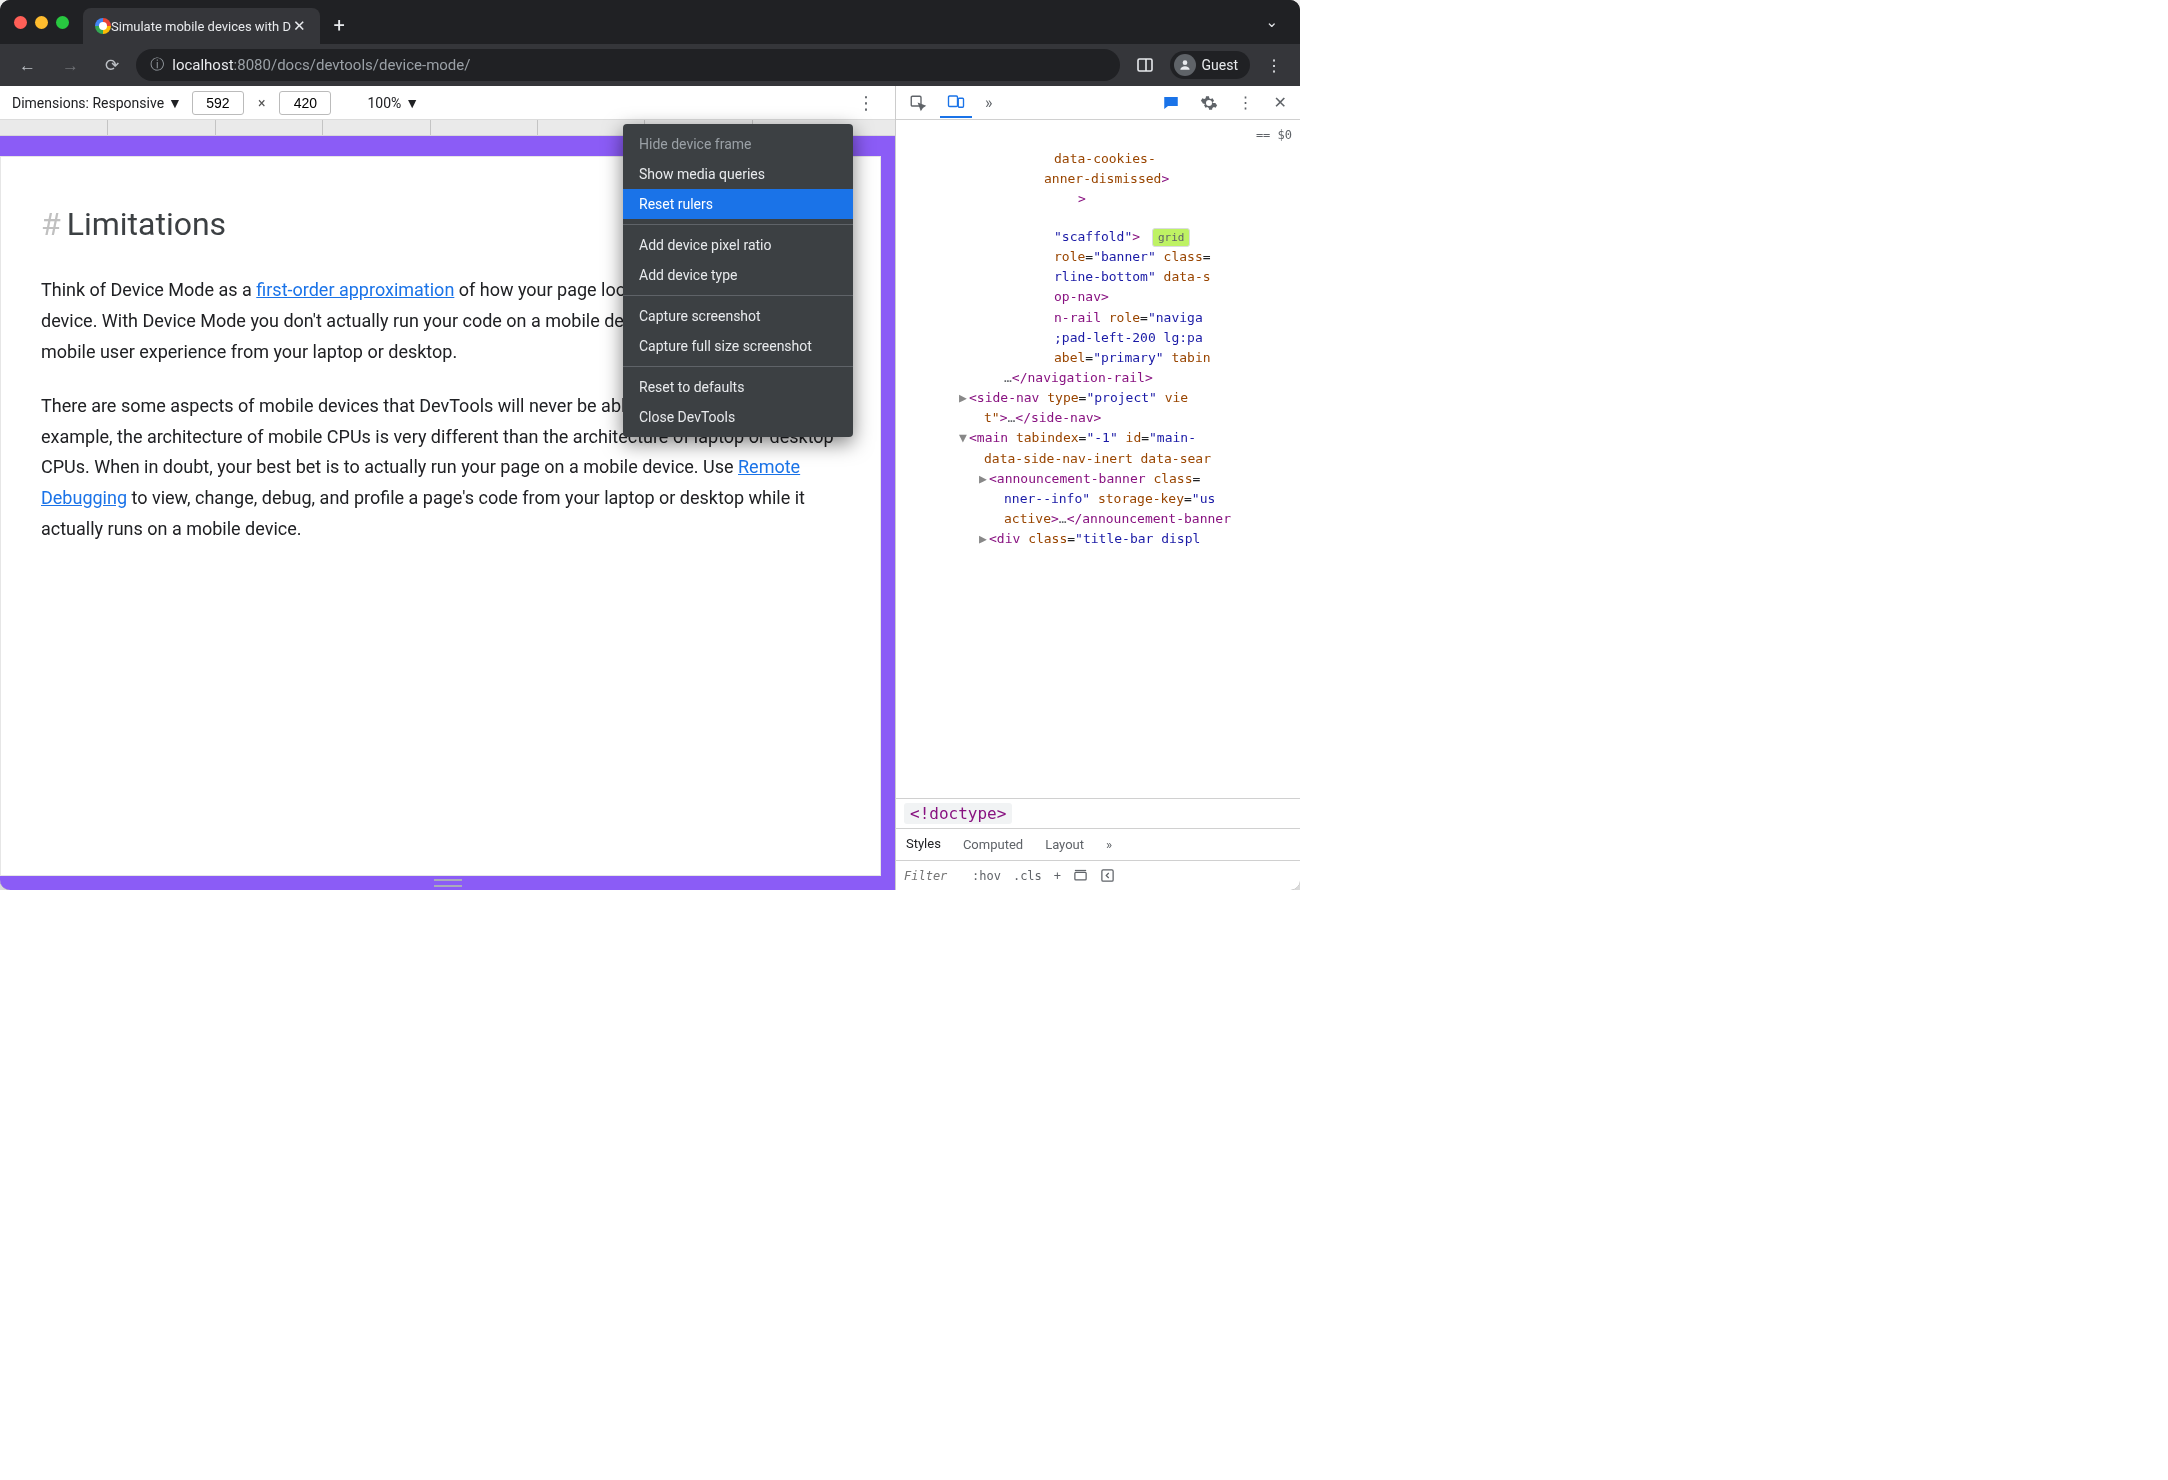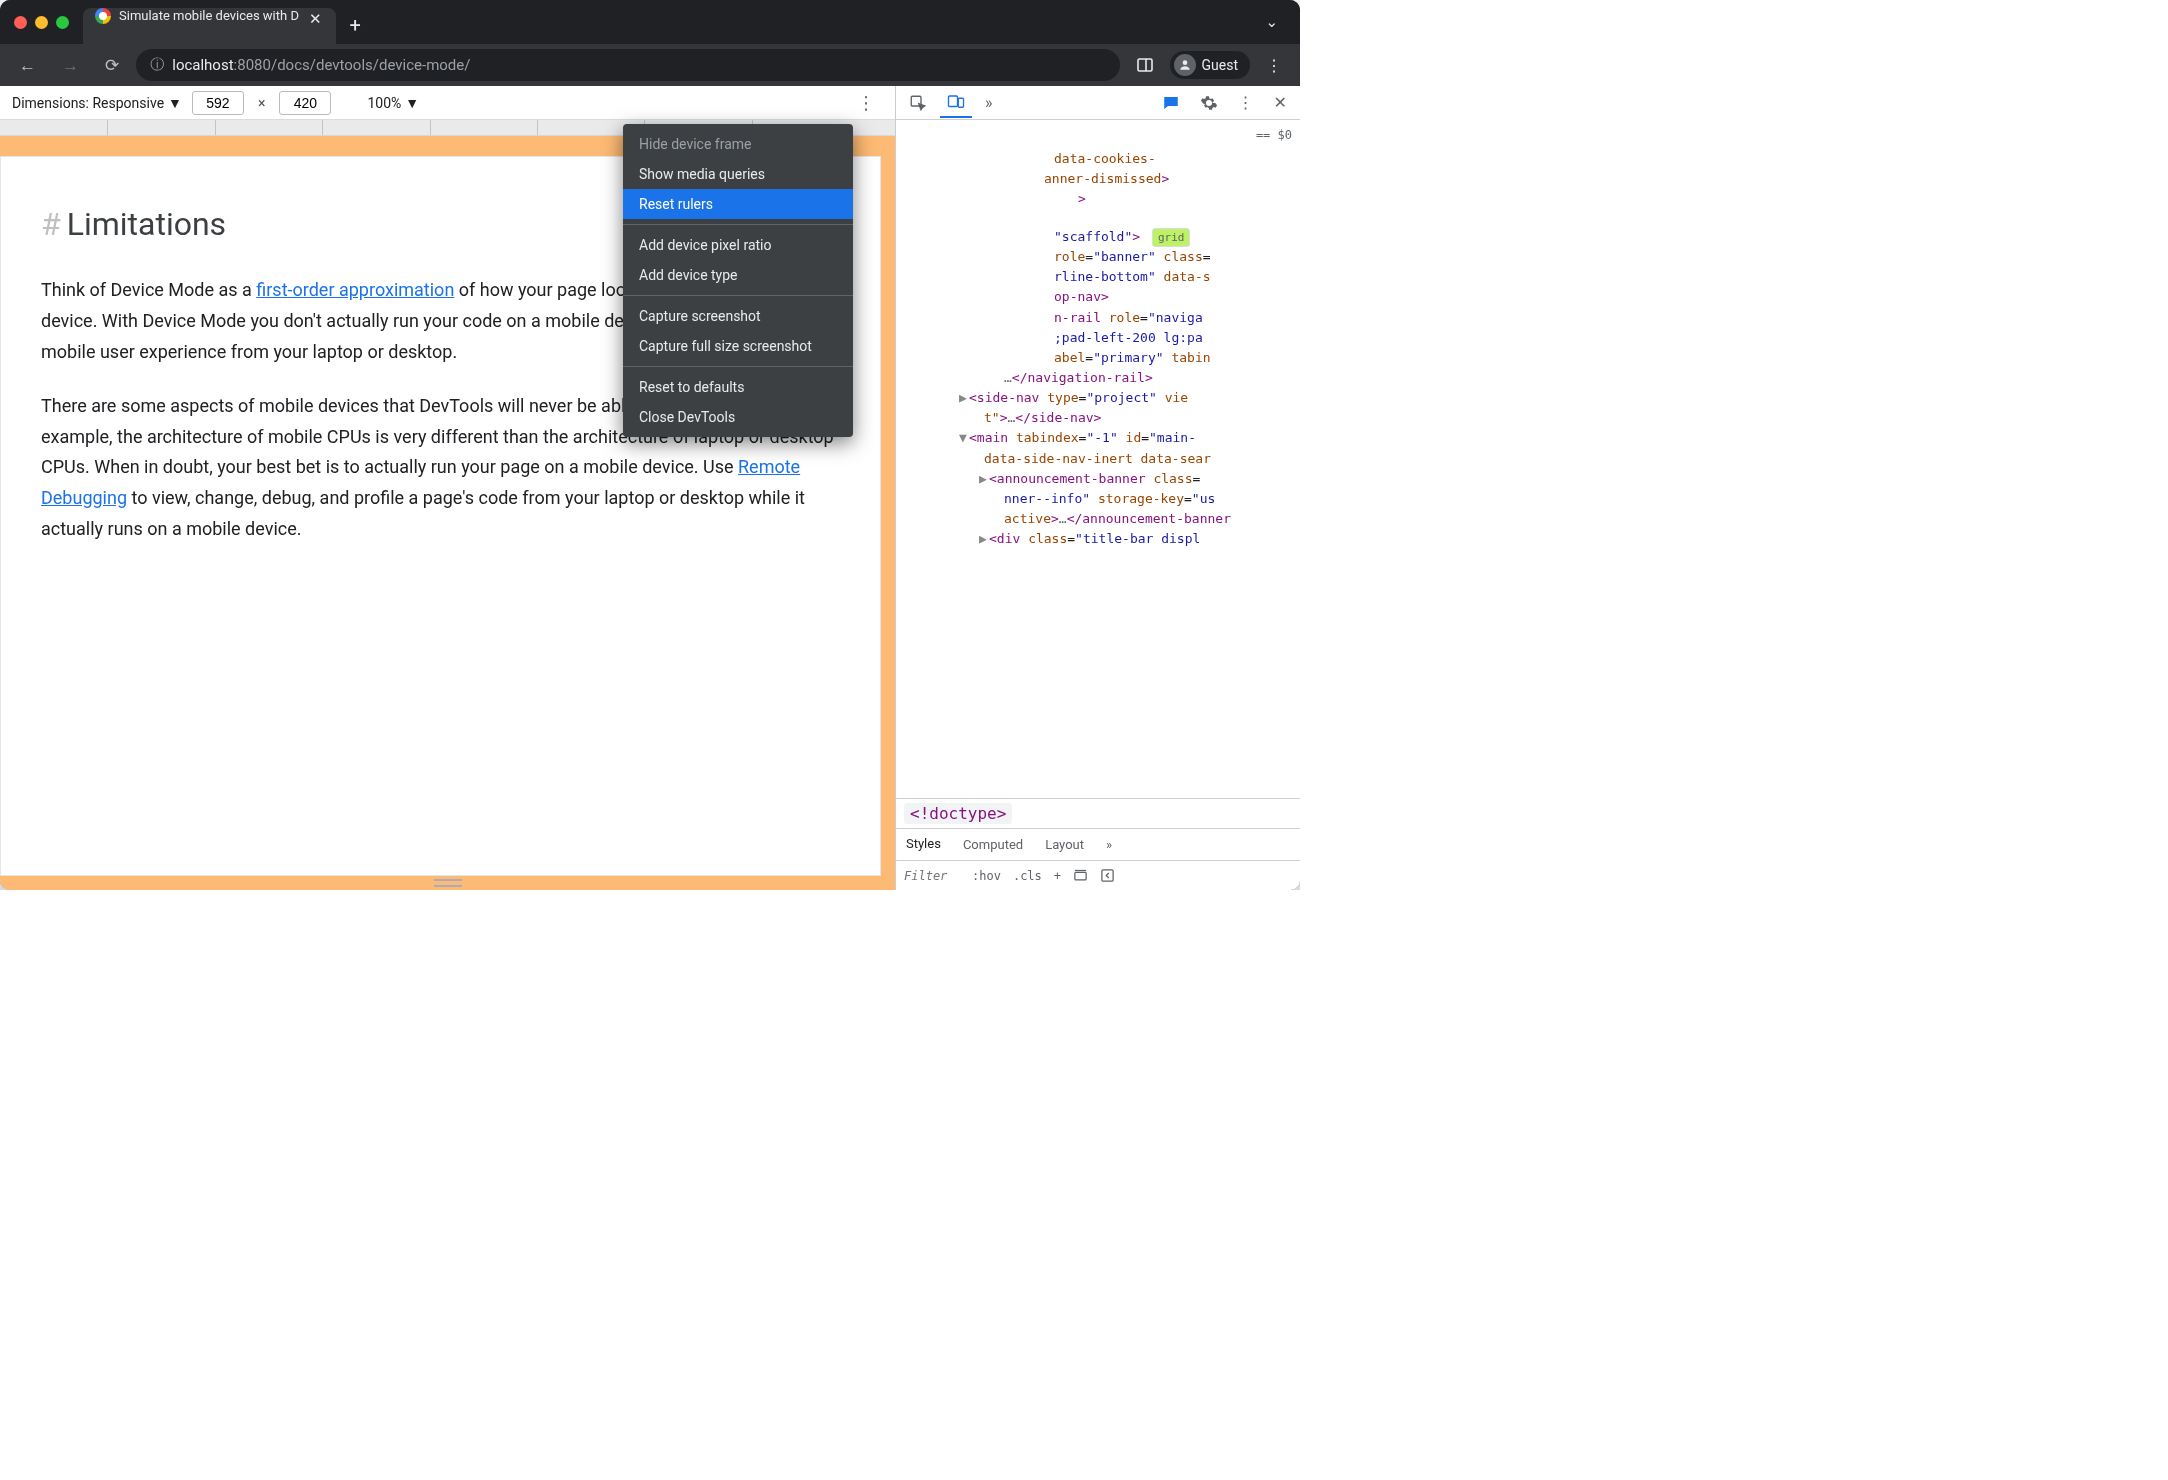--- a/index.html
+++ b/index.html
@@ -24,29 +24,28 @@
     background: #202124;
     display: flex; align-items: center;
     padding: 0 10px;
   }
   .traffic-lights { display: flex; gap: 8px; margin-right: 14px; padding-left: 4px; }
   .traffic-light { width: 13px; height: 13px; border-radius: 50%; }
   .tl-red { background: #ff5f57; }
   .tl-yellow { background: #febc2e; }
   .tl-green { background: #28c840; }
   .tab {
-    display: flex; 
+    display: flex; align-items: center;
     background: #35363a;
     height: 36px;
     border-radius: 8px 8px 0 0;
     padding: 0 12px;
     margin-top: 8px;
     color: #e8eaed;
     font-size: 13px;
-    gap: 8px;
     max-width: 260px;
   }
   .tab-favicon {
     width: 16px; height: 16px; border-radius: 50%;
     background: conic-gradient(#ea4335 0 90deg, #fbbc05 90deg 180deg, #34a853 180deg 270deg, #4285f4 270deg 360deg);
     position: relative;
     flex-shrink: 0;
   }
   .tab-favicon::after { content:''; position:absolute; inset:4px; background:#fff; border-radius:50%; }
   .tab-title { white-space: nowrap; overflow: hidden; text-overflow: ellipsis; flex: 1; }
@@ -81,21 +80,21 @@
   .profile-pill {
     display: flex; align-items: center; gap: 6px;
     background: #202124; border-radius: 16px; padding: 3px 12px 3px 4px;
     color: #e8eaed; font-size: 14px;
   }
   .avatar { width: 22px; height: 22px; border-radius: 50%; background: #5f6368; display:flex; align-items:center; justify-content:center; color:#e8eaed; }
   .panel-icon { color: #e8eaed; padding: 6px 8px; cursor: pointer; }
   .kebab { color: #e8eaed; padding: 6px 8px; cursor: pointer; font-size: 16px; }
   
   .content-row { flex: 1; display: flex; background: #fff; }
-  .viewport-pane { flex: 1; display: flex; flex-direction: column; position: relative; background: #fdba74; }
+  .viewport-pane { flex: 1; display: flex; flex-direction: column; position: relative; background: #8b5cf6; }
   .device-toolbar {
     height: 34px;
     border-bottom: 1px solid #dcdcdc;
     display: flex; align-items: center;
     padding: 0 12px;
     gap: 10px;
     background: #fff;
     font-size: 14px; color: #202124;
   }
   .dim-select { display: flex; align-items: center; gap: 4px; cursor: pointer; }

